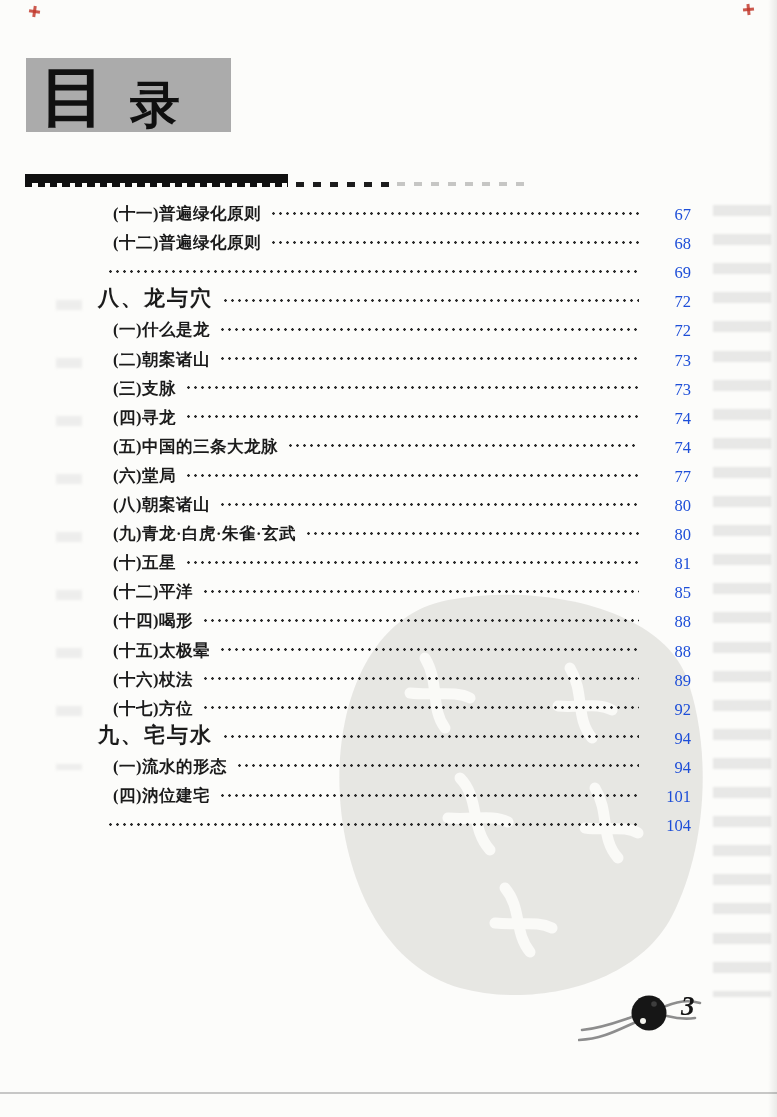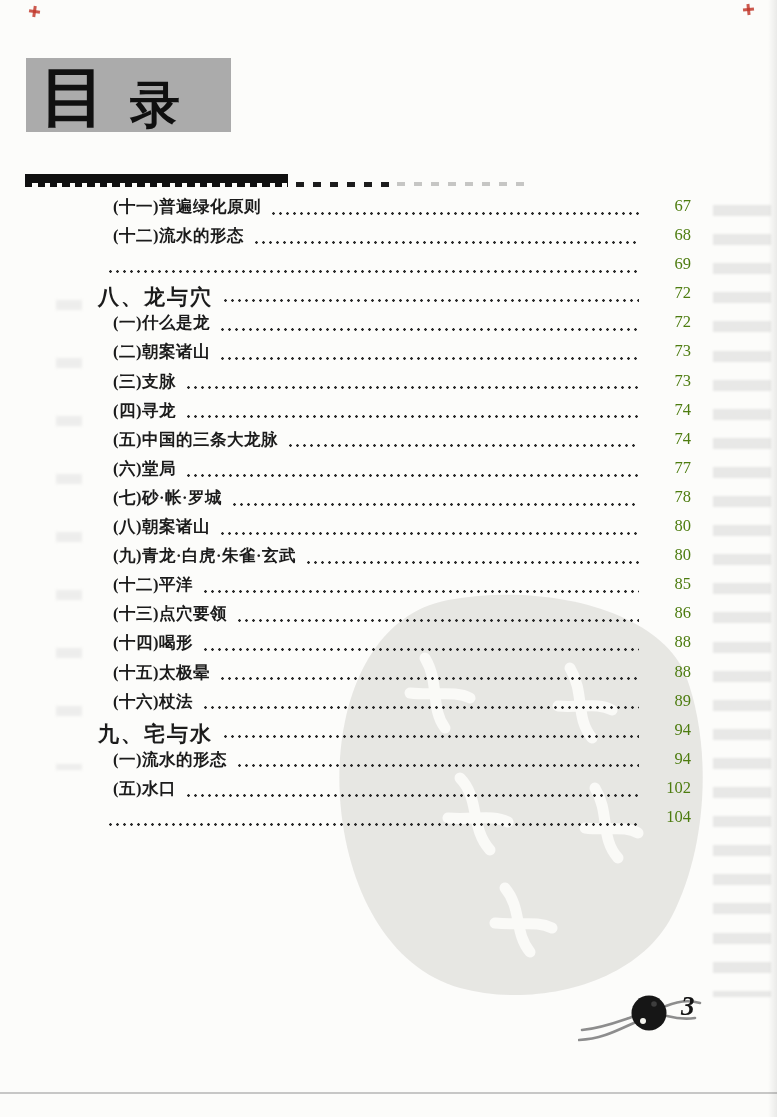--- a/index.html
+++ b/index.html
@@ -16,29 +16,29 @@
   .separator{position:absolute;left:25px;top:174px;width:500px;height:14px;}
   .sep-solid{position:absolute;left:0;top:0;width:263px;height:9px;background:#101010;}
   .sep-teeth{position:absolute;left:0;top:9px;width:263px;height:4px;
     background:repeating-linear-gradient(90deg,#101010 0 7px,rgba(0,0,0,0) 7px 12.5px);}
   .sep-dash-dark{position:absolute;left:271px;top:8px;width:98px;height:4.5px;
     background:repeating-linear-gradient(90deg,#1c1c1c 0 8px,rgba(0,0,0,0) 8px 17px);}
   .sep-dash-light{position:absolute;left:372px;top:8px;width:130px;height:4px;
     background:repeating-linear-gradient(90deg,#c6c6c4 0 8px,rgba(0,0,0,0) 8px 17px);}
   
   .toc-list{position:absolute;left:98px;top:196px;width:593px;}
-  .toc-row{display:flex;align-items:flex-start;height:29.1px;font-size:16.5px;font-weight:bold;}
+  .toc-row{display:flex;align-items:flex-end;height:29.1px;font-size:16.5px;font-weight:bold;}
   .toc-row .label{white-space:nowrap;letter-spacing:.5px;}
   .toc-row.sub .label{padding-left:15px;}
   .toc-row.section{font-size:21px;}
   .toc-row.section .label{letter-spacing:2px;padding-left:0;}
   .toc-row .leader{flex:1;align-self:stretch;margin:0 6px 0 9px;
     background-image:radial-gradient(circle,#2a2a2a 1.3px,rgba(0,0,0,0) 1.45px);
     background-size:7px 7px;background-repeat:repeat-x;background-position:0 62%;}
-  .toc-row .pagenum{width:46px;text-align:right;font-weight:normal;font-size:16.5px;color:#4d7c0f;}
+  .toc-row .pagenum{width:46px;text-align:right;font-weight:normal;font-size:16.5px;color:#1d4ed8;}
   
   .watermark{position:absolute;left:330px;top:588px;opacity:.55;pointer-events:none;}
   
   .ghost-right{position:absolute;right:6px;top:205px;width:58px;height:792px;
     background:repeating-linear-gradient(180deg,rgba(120,120,126,.15) 0 11px,rgba(0,0,0,0) 11px 29.1px);
     filter:blur(1.3px);}
   .ghost-left{position:absolute;left:56px;top:300px;width:26px;height:470px;
     background:repeating-linear-gradient(180deg,rgba(120,120,126,.11) 0 10px,rgba(0,0,0,0) 10px 58px);
     filter:blur(1.6px);}
   
@@ -95,21 +95,21 @@
     <div class="sep-dash-light"></div>
   </div>
 
   <div class="toc-list">
       <div class="toc-row sub">
       <span class="label">(十一)普遍绿化原则</span>
       <span class="leader"></span>
       <span class="pagenum">67</span>
     </div>
       <div class="toc-row sub">
-      <span class="label">(十二)流水的形态</span>
+      <span class="label">(十二)普遍绿化原则</span>
       <span class="leader"></span>
       <span class="pagenum">68</span>
     </div>
       <div class="toc-row sub">
       <span class="leader"></span>
       <span class="pagenum">69</span>
     </div>
       <div class="toc-row section">
       <span class="label">八、龙与穴</span>
       <span class="leader"></span>
@@ -139,73 +139,73 @@
       <span class="label">(五)中国的三条大龙脉</span>
       <span class="leader"></span>
       <span class="pagenum">74</span>
     </div>
       <div class="toc-row sub">
       <span class="label">(六)堂局</span>
       <span class="leader"></span>
       <span class="pagenum">77</span>
     </div>
       <div class="toc-row sub">
-      <span class="label">(七)砂·帐·罗城</span>
-      <span class="leader"></span>
-      <span class="pagenum">78</span>
-    </div>
-      <div class="toc-row sub">
       <span class="label">(八)朝案诸山</span>
       <span class="leader"></span>
       <span class="pagenum">80</span>
     </div>
       <div class="toc-row sub">
       <span class="label">(九)青龙·白虎·朱雀·玄武</span>
       <span class="leader"></span>
       <span class="pagenum">80</span>
     </div>
       <div class="toc-row sub">
+      <span class="label">(十)五星</span>
+      <span class="leader"></span>
+      <span class="pagenum">81</span>
+    </div>
+      <div class="toc-row sub">
       <span class="label">(十二)平洋</span>
       <span class="leader"></span>
       <span class="pagenum">85</span>
     </div>
       <div class="toc-row sub">
-      <span class="label">(十三)点穴要领</span>
-      <span class="leader"></span>
-      <span class="pagenum">86</span>
-    </div>
-      <div class="toc-row sub">
       <span class="label">(十四)喝形</span>
       <span class="leader"></span>
       <span class="pagenum">88</span>
     </div>
       <div class="toc-row sub">
       <span class="label">(十五)太极晕</span>
       <span class="leader"></span>
       <span class="pagenum">88</span>
     </div>
       <div class="toc-row sub">
       <span class="label">(十六)杖法</span>
       <span class="leader"></span>
       <span class="pagenum">89</span>
+    </div>
+      <div class="toc-row sub">
+      <span class="label">(十七)方位</span>
+      <span class="leader"></span>
+      <span class="pagenum">92</span>
     </div>
       <div class="toc-row section">
       <span class="label">九、宅与水</span>
       <span class="leader"></span>
       <span class="pagenum">94</span>
     </div>
       <div class="toc-row sub">
       <span class="label">(一)流水的形态</span>
       <span class="leader"></span>
       <span class="pagenum">94</span>
     </div>
       <div class="toc-row sub">
-      <span class="label">(五)水口</span>
-      <span class="leader"></span>
-      <span class="pagenum">102</span>
+      <span class="label">(四)汭位建宅</span>
+      <span class="leader"></span>
+      <span class="pagenum">101</span>
     </div>
       <div class="toc-row sub">
       <span class="leader"></span>
       <span class="pagenum">104</span>
     </div>
     </div>
 
   <svg class="ornament" width="135" height="58" viewBox="0 0 135 58">
     <g stroke="#8d8d8d" stroke-width="2.6" fill="none" stroke-linecap="round">
       <path d="M4,44 C26,42 44,34 60,29"></path>

